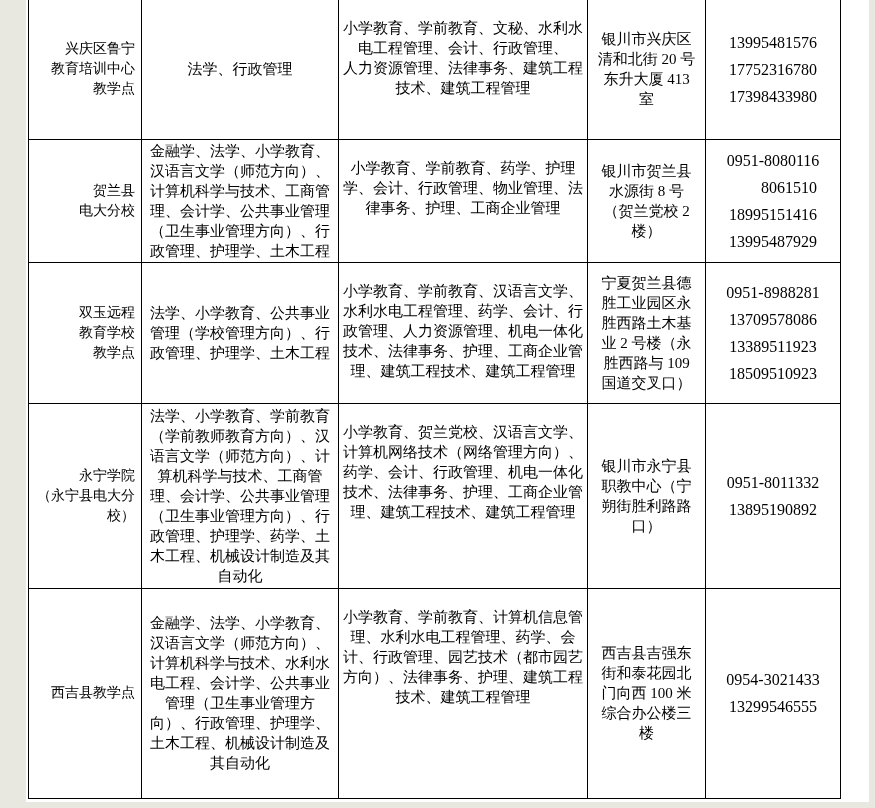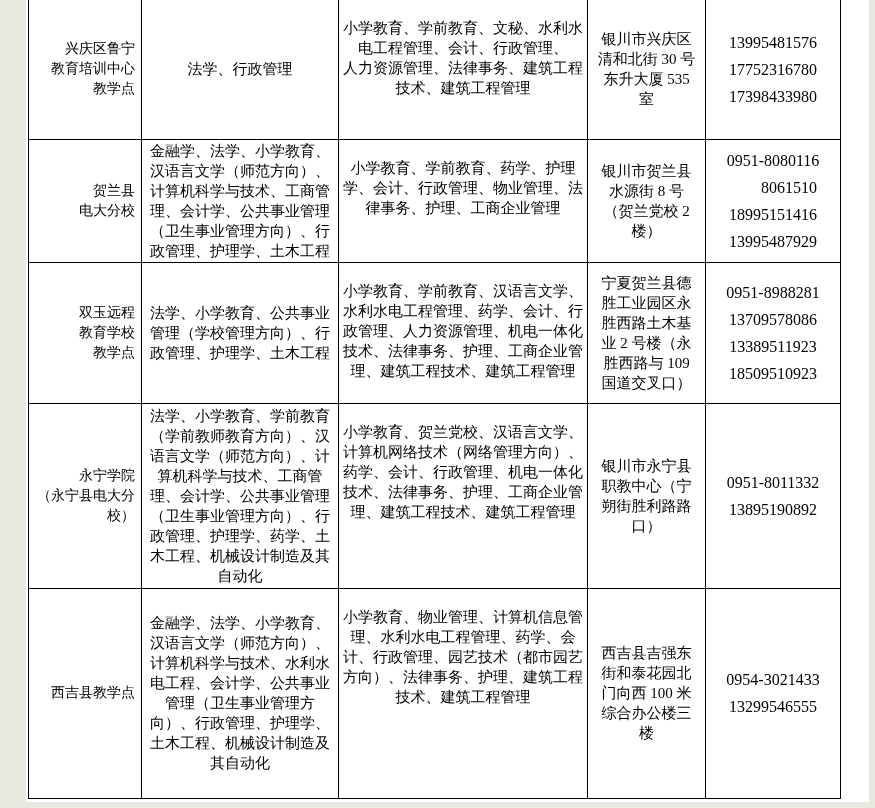--- a/index.html
+++ b/index.html
@@ -71,21 +71,21 @@
         <col class="w5">
     </colgroup>
     <tbody>
         <tr>
     <td class="c1">兴庆区鲁宁
 教育培训中心
 教学点</td>
     <td class="c2">法学、行政管理</td>
     <td class="c3">小学教育、学前教育、文秘、水利水电工程管理、会计、行政管理、
 人力资源管理、法律事务、建筑工程技术、建筑工程管理</td>
-    <td class="c4">银川市兴庆区清和北街 30 号东升大厦 535 室</td>
+    <td class="c4">银川市兴庆区清和北街 20 号东升大厦 413 室</td>
     <td class="c5">13995481576
 17752316780
 17398433980</td>
   </tr>
         <tr>
     <td class="c1">贺兰县
 电大分校</td>
     <td class="c2">金融学、法学、小学教育、汉语言文学（师范方向）、计算机科学与技术、工商管理、会计学、公共事业管理（卫生事业管理方向）、行政管理、护理学、土木工程</td>
     <td class="c3">小学教育、学前教育、药学、护理学、会计、行政管理、物业管理、法律事务、护理、工商企业管理</td>
     <td class="c4">银川市贺兰县水源街 8 号（贺兰党校 2 楼）</td>
@@ -111,20 +111,20 @@
 （永宁县电大分校）</td>
     <td class="c2">法学、小学教育、学前教育（学前教师教育方向）、汉语言文学（师范方向）、计算机科学与技术、工商管理、会计学、公共事业管理（卫生事业管理方向）、行政管理、护理学、药学、土木工程、机械设计制造及其自动化</td>
     <td class="c3">小学教育、贺兰党校、汉语言文学、计算机网络技术（网络管理方向）、药学、会计、行政管理、机电一体化技术、法律事务、护理、工商企业管理、建筑工程技术、建筑工程管理</td>
     <td class="c4">银川市永宁县职教中心（宁朔街胜利路路口）</td>
     <td class="c5">0951-8011332
 13895190892</td>
   </tr>
         <tr>
     <td class="c1">西吉县教学点</td>
     <td class="c2">金融学、法学、小学教育、汉语言文学（师范方向）、计算机科学与技术、水利水电工程、会计学、公共事业管理（卫生事业管理方向）、行政管理、护理学、土木工程、机械设计制造及其自动化</td>
-    <td class="c3">小学教育、物业管理、计算机信息管理、水利水电工程管理、药学、会计、行政管理、园艺技术（都市园艺方向）、法律事务、护理、建筑工程技术、建筑工程管理</td>
+    <td class="c3">小学教育、学前教育、计算机信息管理、水利水电工程管理、药学、会计、行政管理、园艺技术（都市园艺方向）、法律事务、护理、建筑工程技术、建筑工程管理</td>
     <td class="c4">西吉县吉强东街和泰花园北门向西 100 米综合办公楼三楼</td>
     <td class="c5">0954-3021433
 13299546555</td>
   </tr>
       </tbody>
   </table>
 </div>
 
 </body></html>

